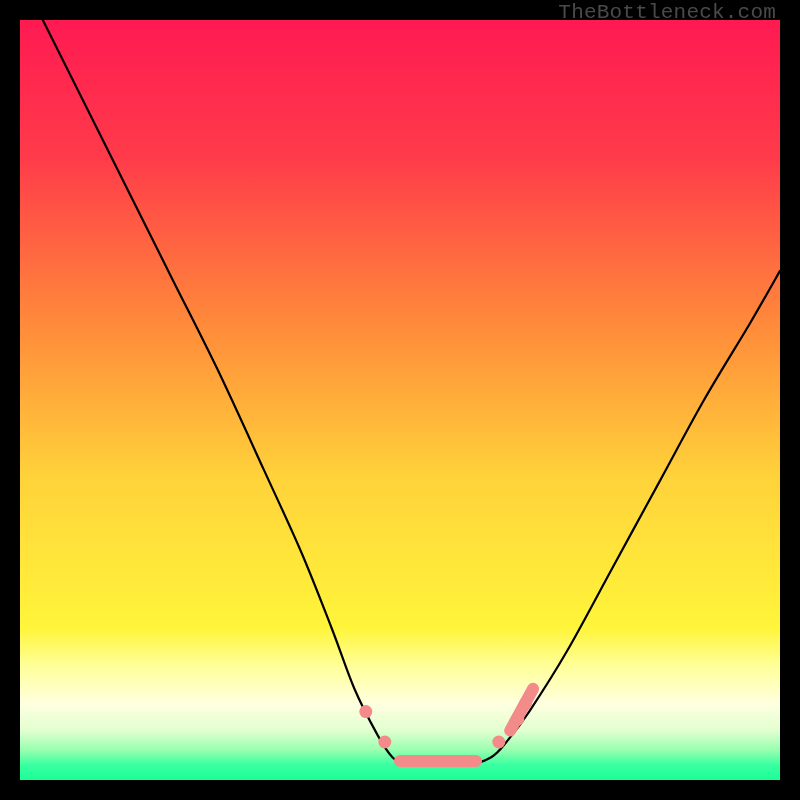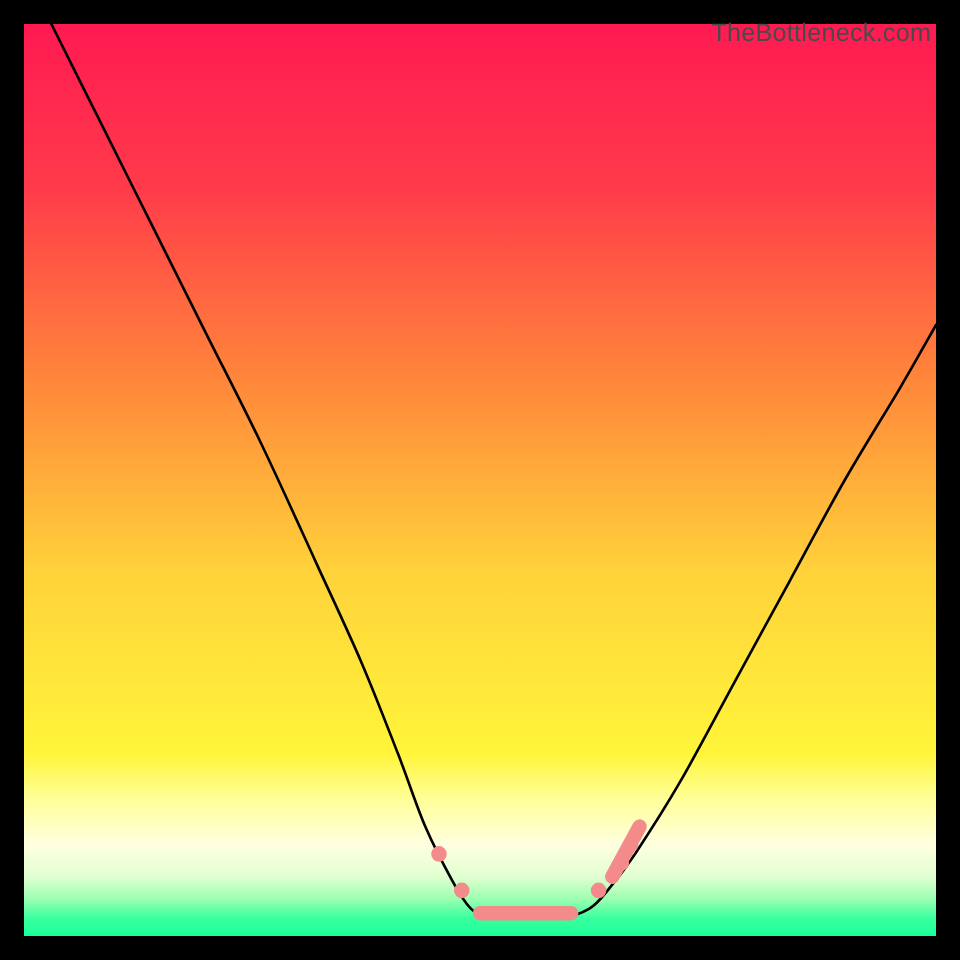--- a/index.html
+++ b/index.html
@@ -36,26 +36,27 @@
   }
   .curve-svg {
     position: absolute;
     left: 0;
     top: 0;
     width: 100%;
     height: 100%;
   }
   .watermark {
     position: absolute;
-    top: 16px;
+    top: 1px;
     right: 24px;
     font-size: 21px;
     color: #4a4a4a;
     font-weight: 400;
     letter-spacing: 0.2px;
+    font-family: Liberation Mono, monospace;
   }
 </style>
 </head>
 <body>
 
 <div class="frame">
 
   <div class="plot-area">
     <svg class="gradient" viewBox="0 0 760 760" preserveAspectRatio="none">
       <defs>

